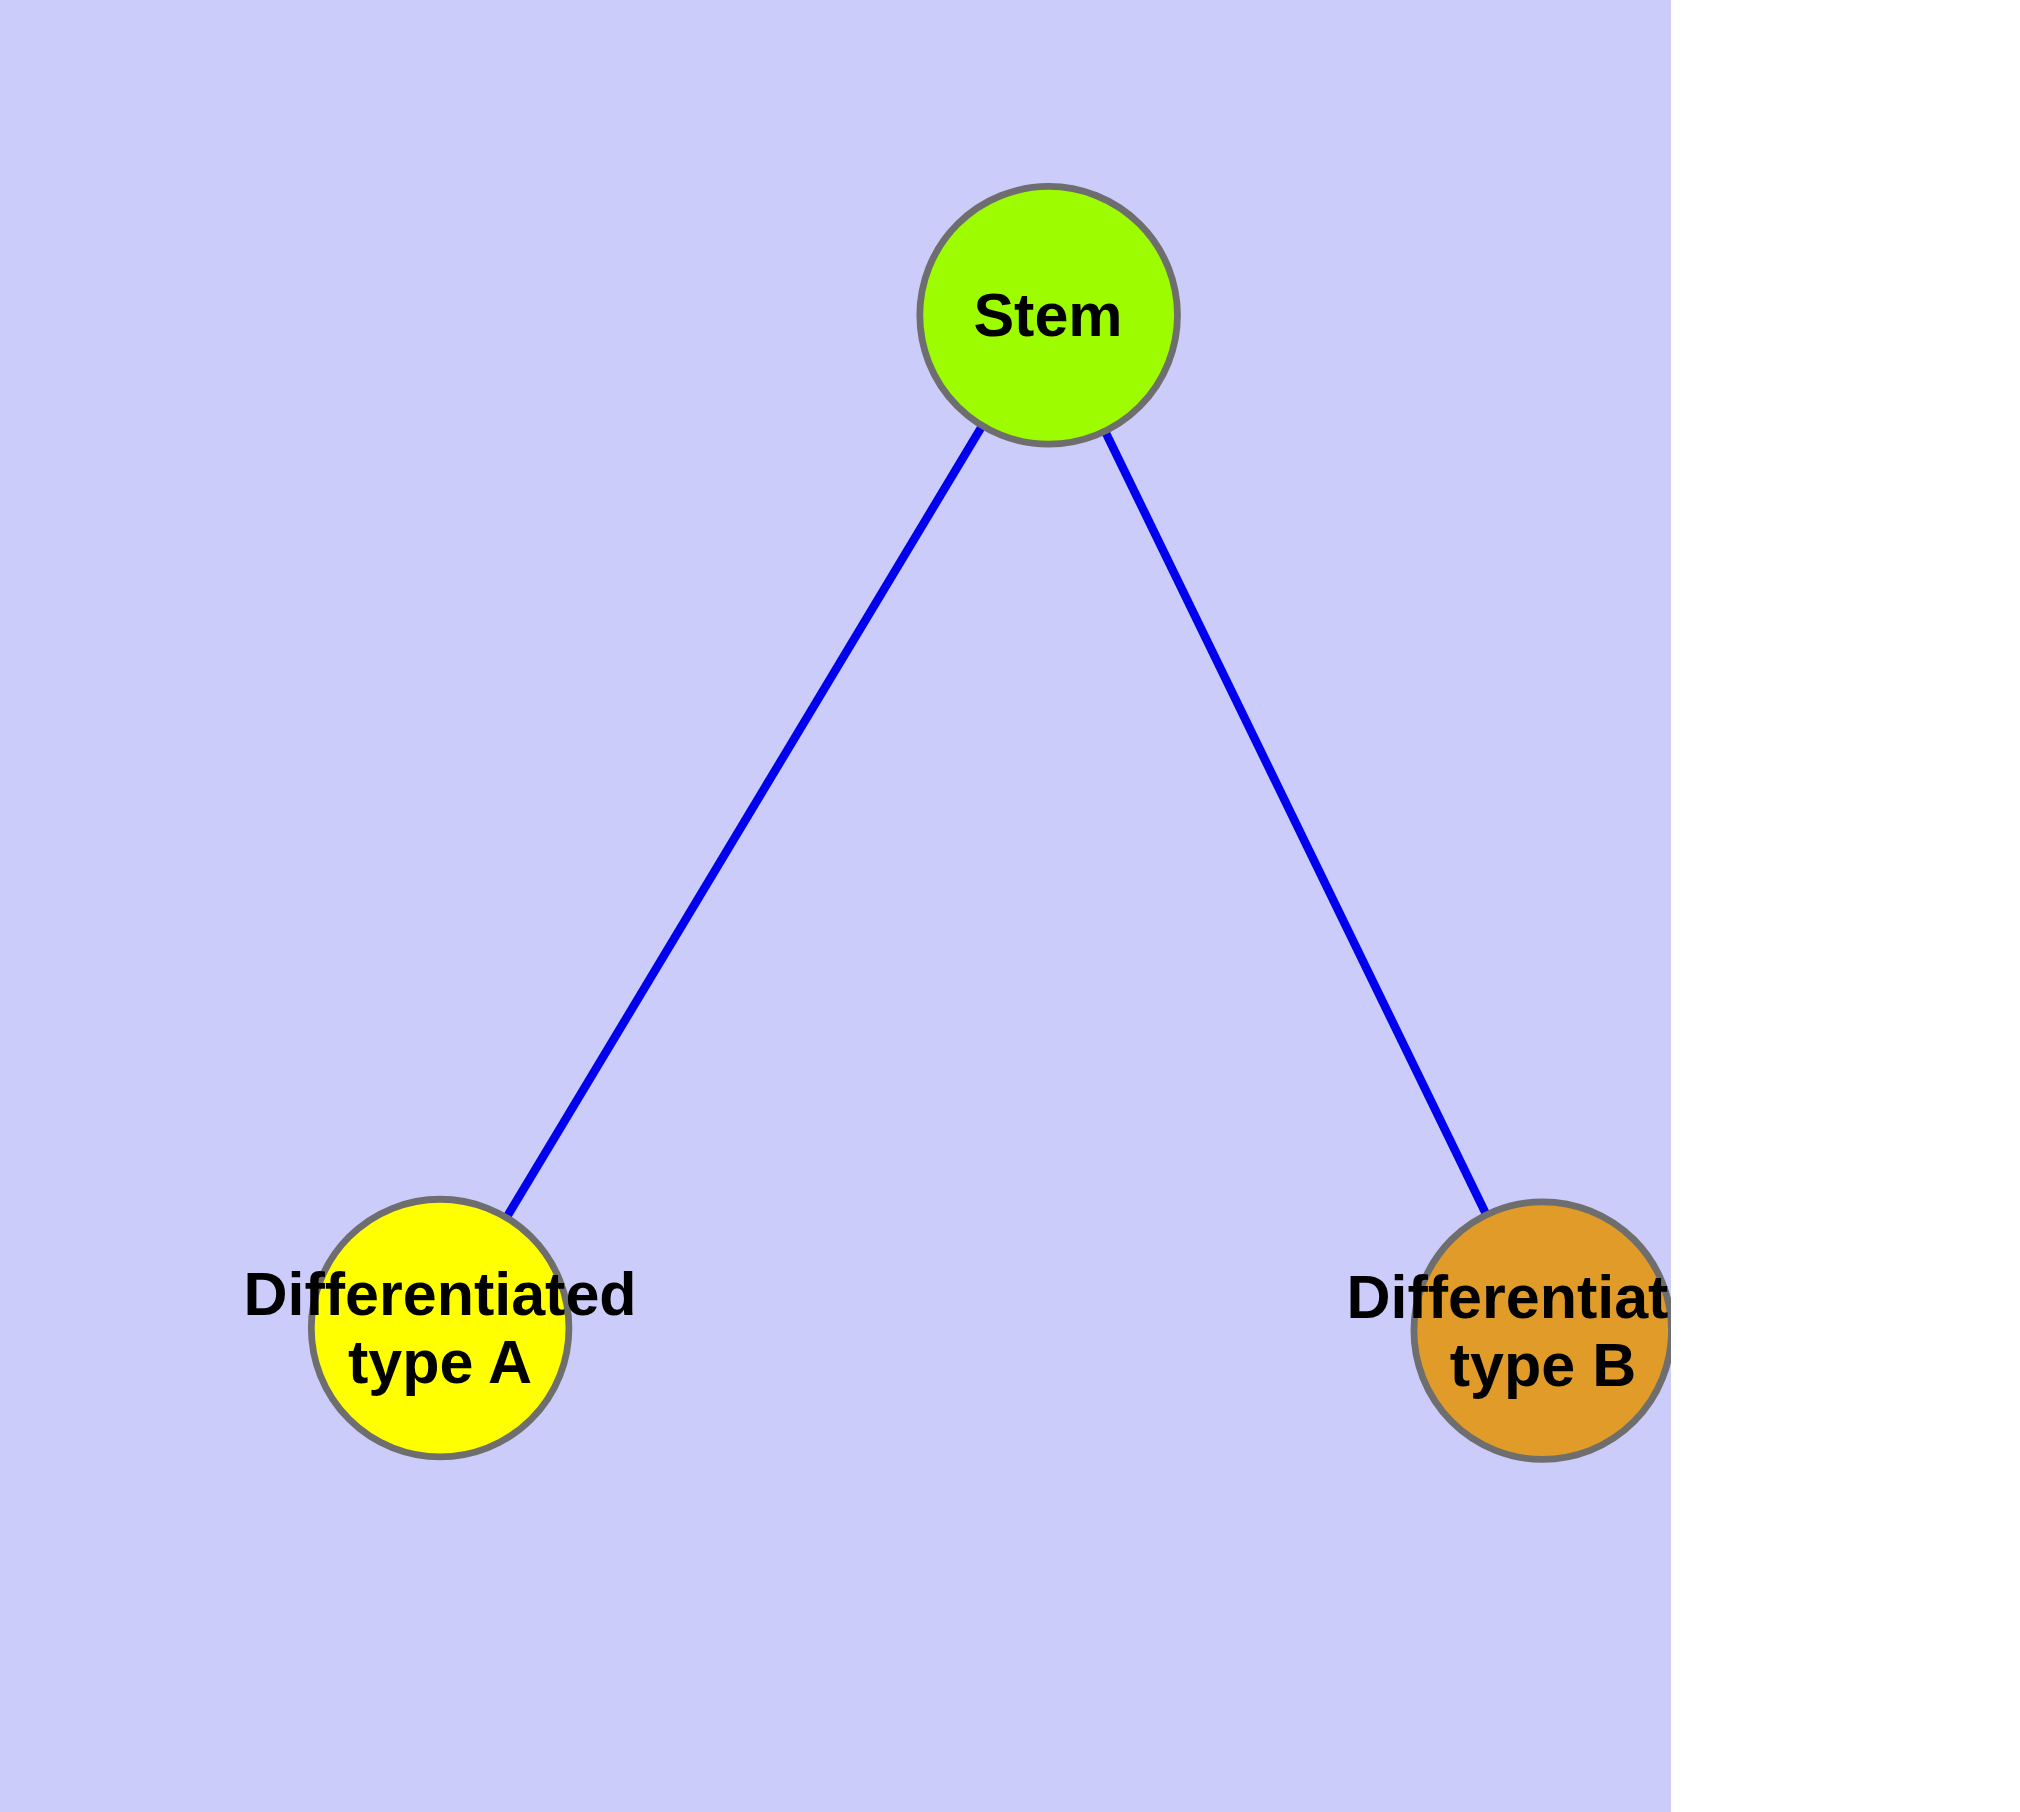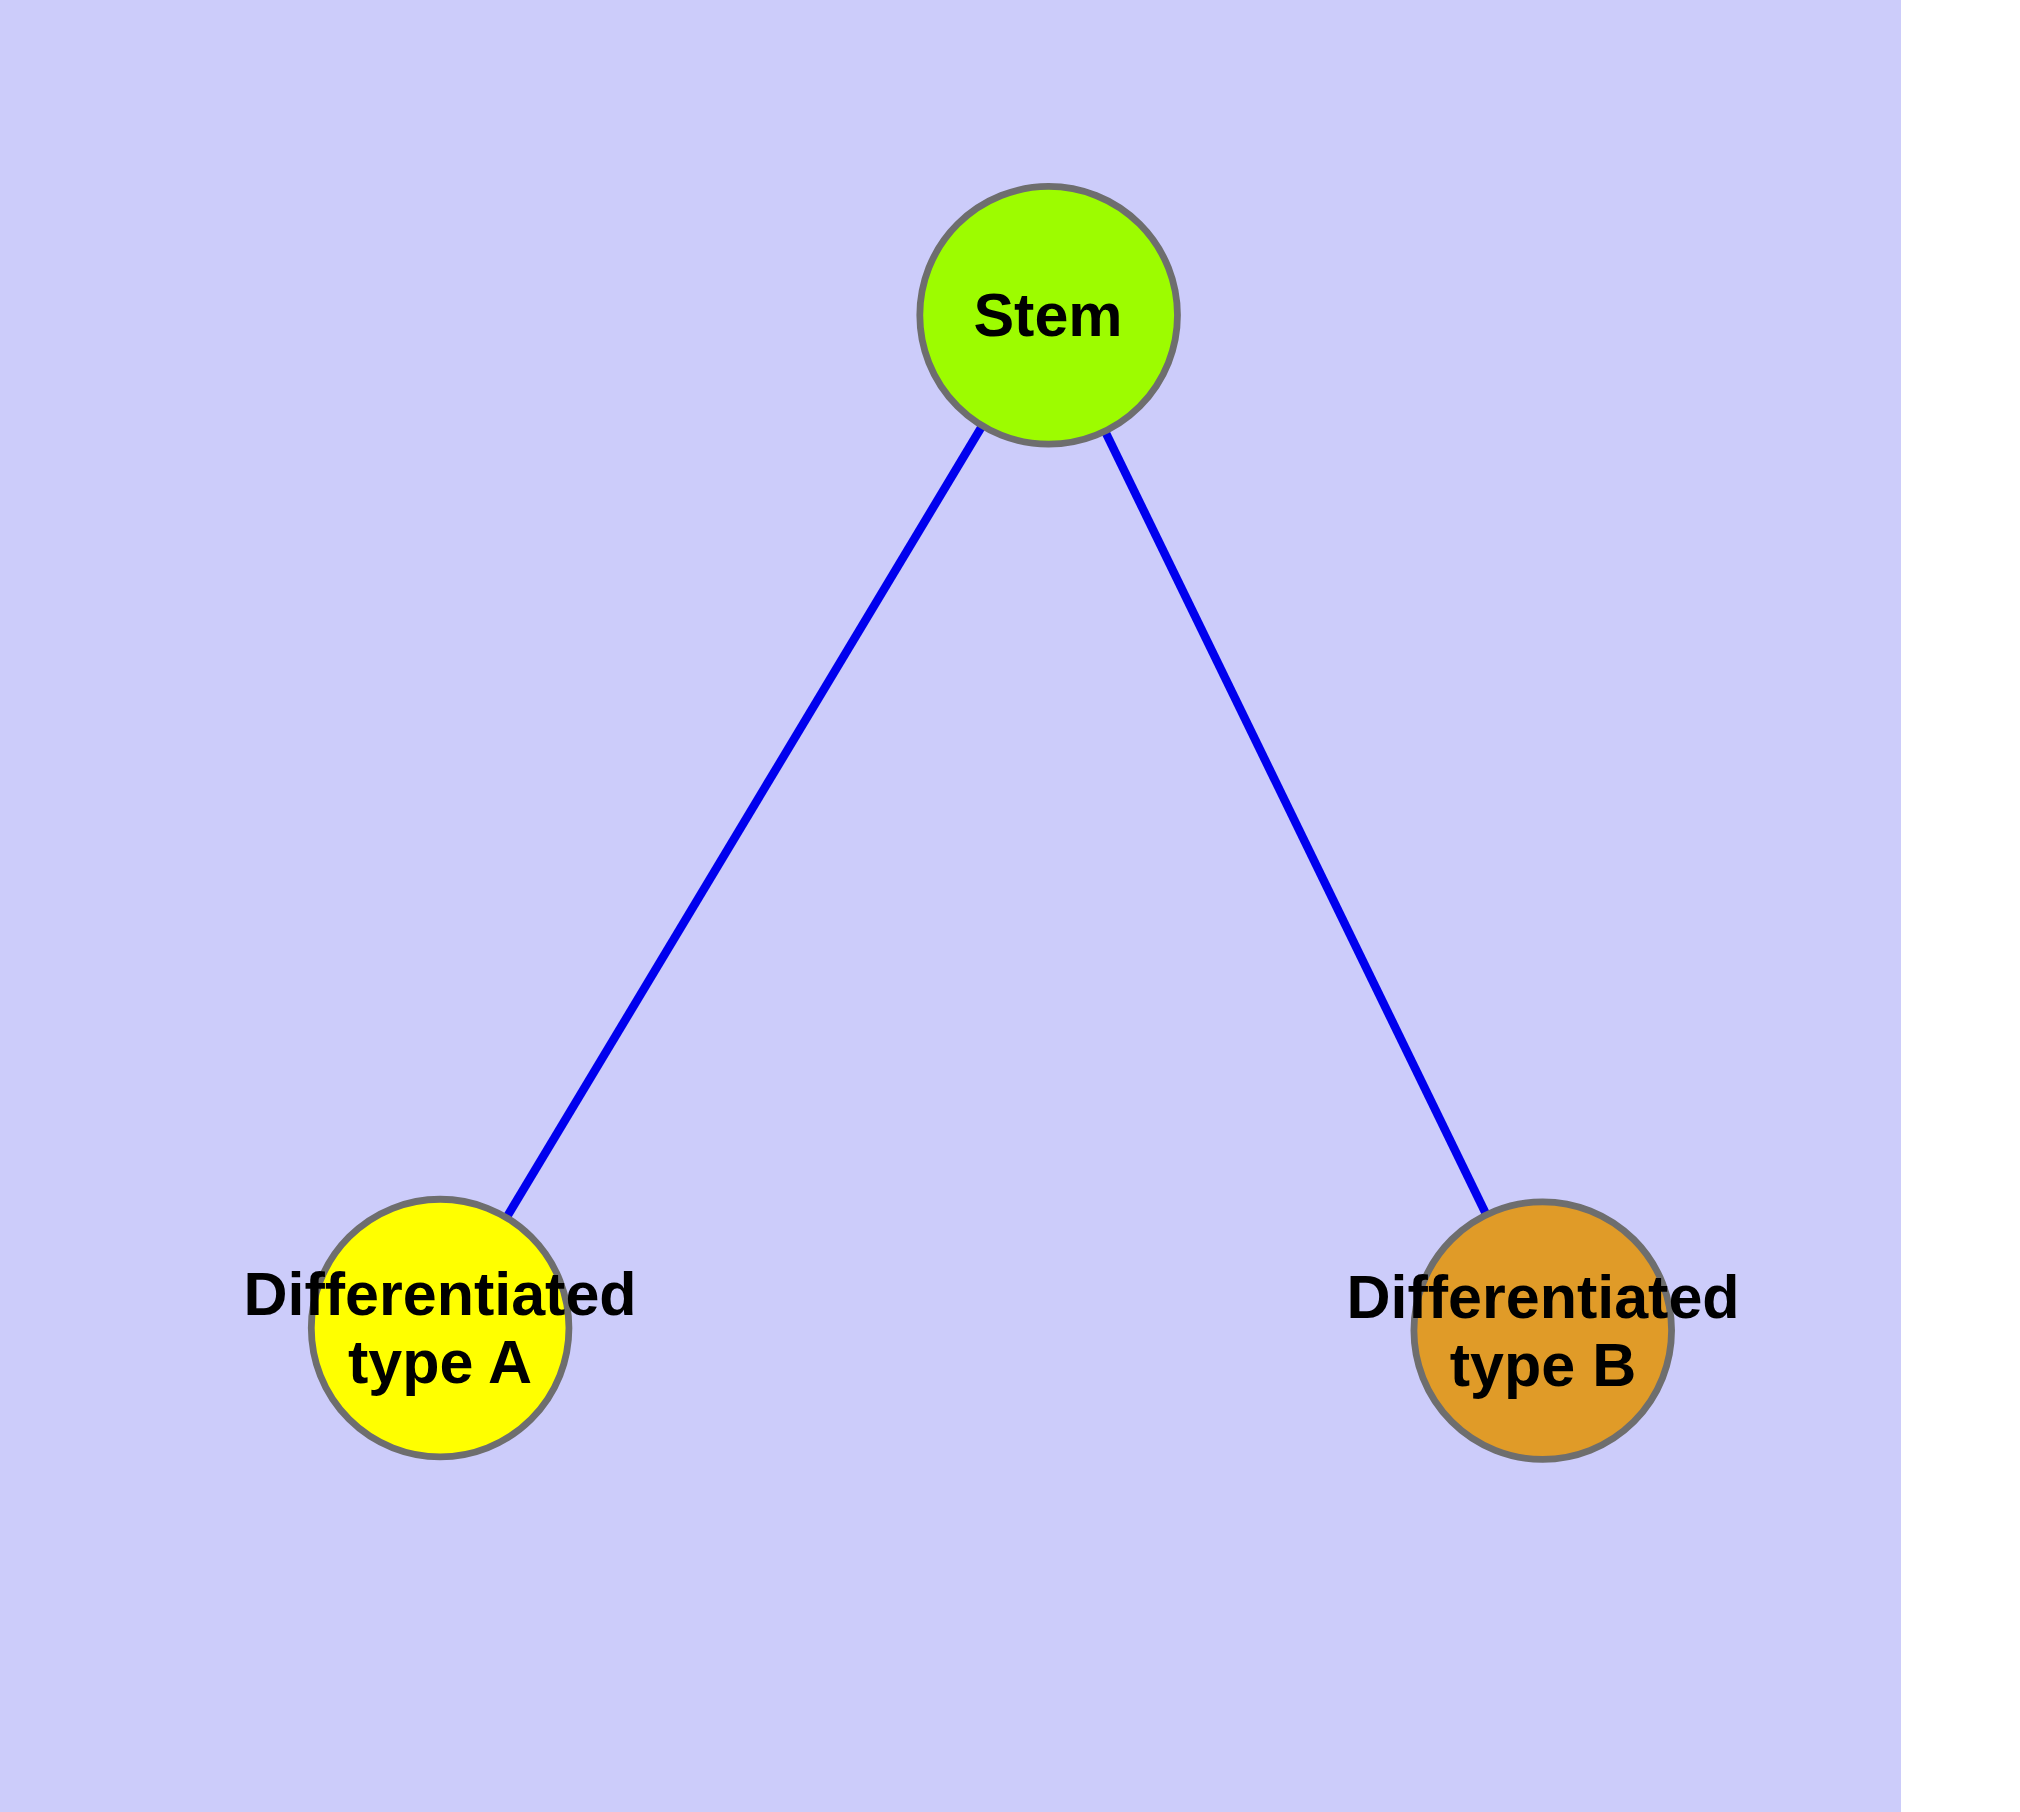--- a/index.html
+++ b/index.html
@@ -32,21 +32,21 @@
     font-size: 61px;
     line-height: 1.12;
     color: #000000;
     pointer-events: none;
     user-select: none;
   }
 </style>
 </head>
 <body>
 
-<div id="canvas" style="width: 1901px; height: 1812px; background: rgb(204, 204, 250);">
+<div id="canvas" style="width: 1671px; height: 1812px; background: rgb(204, 204, 250);">
 
   <svg id="graph-svg" viewBox="0 0 2384 2138" xmlns="http://www.w3.org/2000/svg" style="width: 2021px; height: 1812px;">
 
     <rect id="bg-rect" x="0" y="0" width="2384" height="2138" fill="#ccccfa"></rect>
 
     <g>
       <line id="edge-0" x1="1237" y1="372" x2="519" y2="1567" stroke="#0000ee" stroke-width="10" stroke-linecap="butt"></line>
       <line id="edge-1" x1="1237" y1="372" x2="1820" y2="1570" stroke="#0000ee" stroke-width="10" stroke-linecap="butt"></line>
     </g>
 

